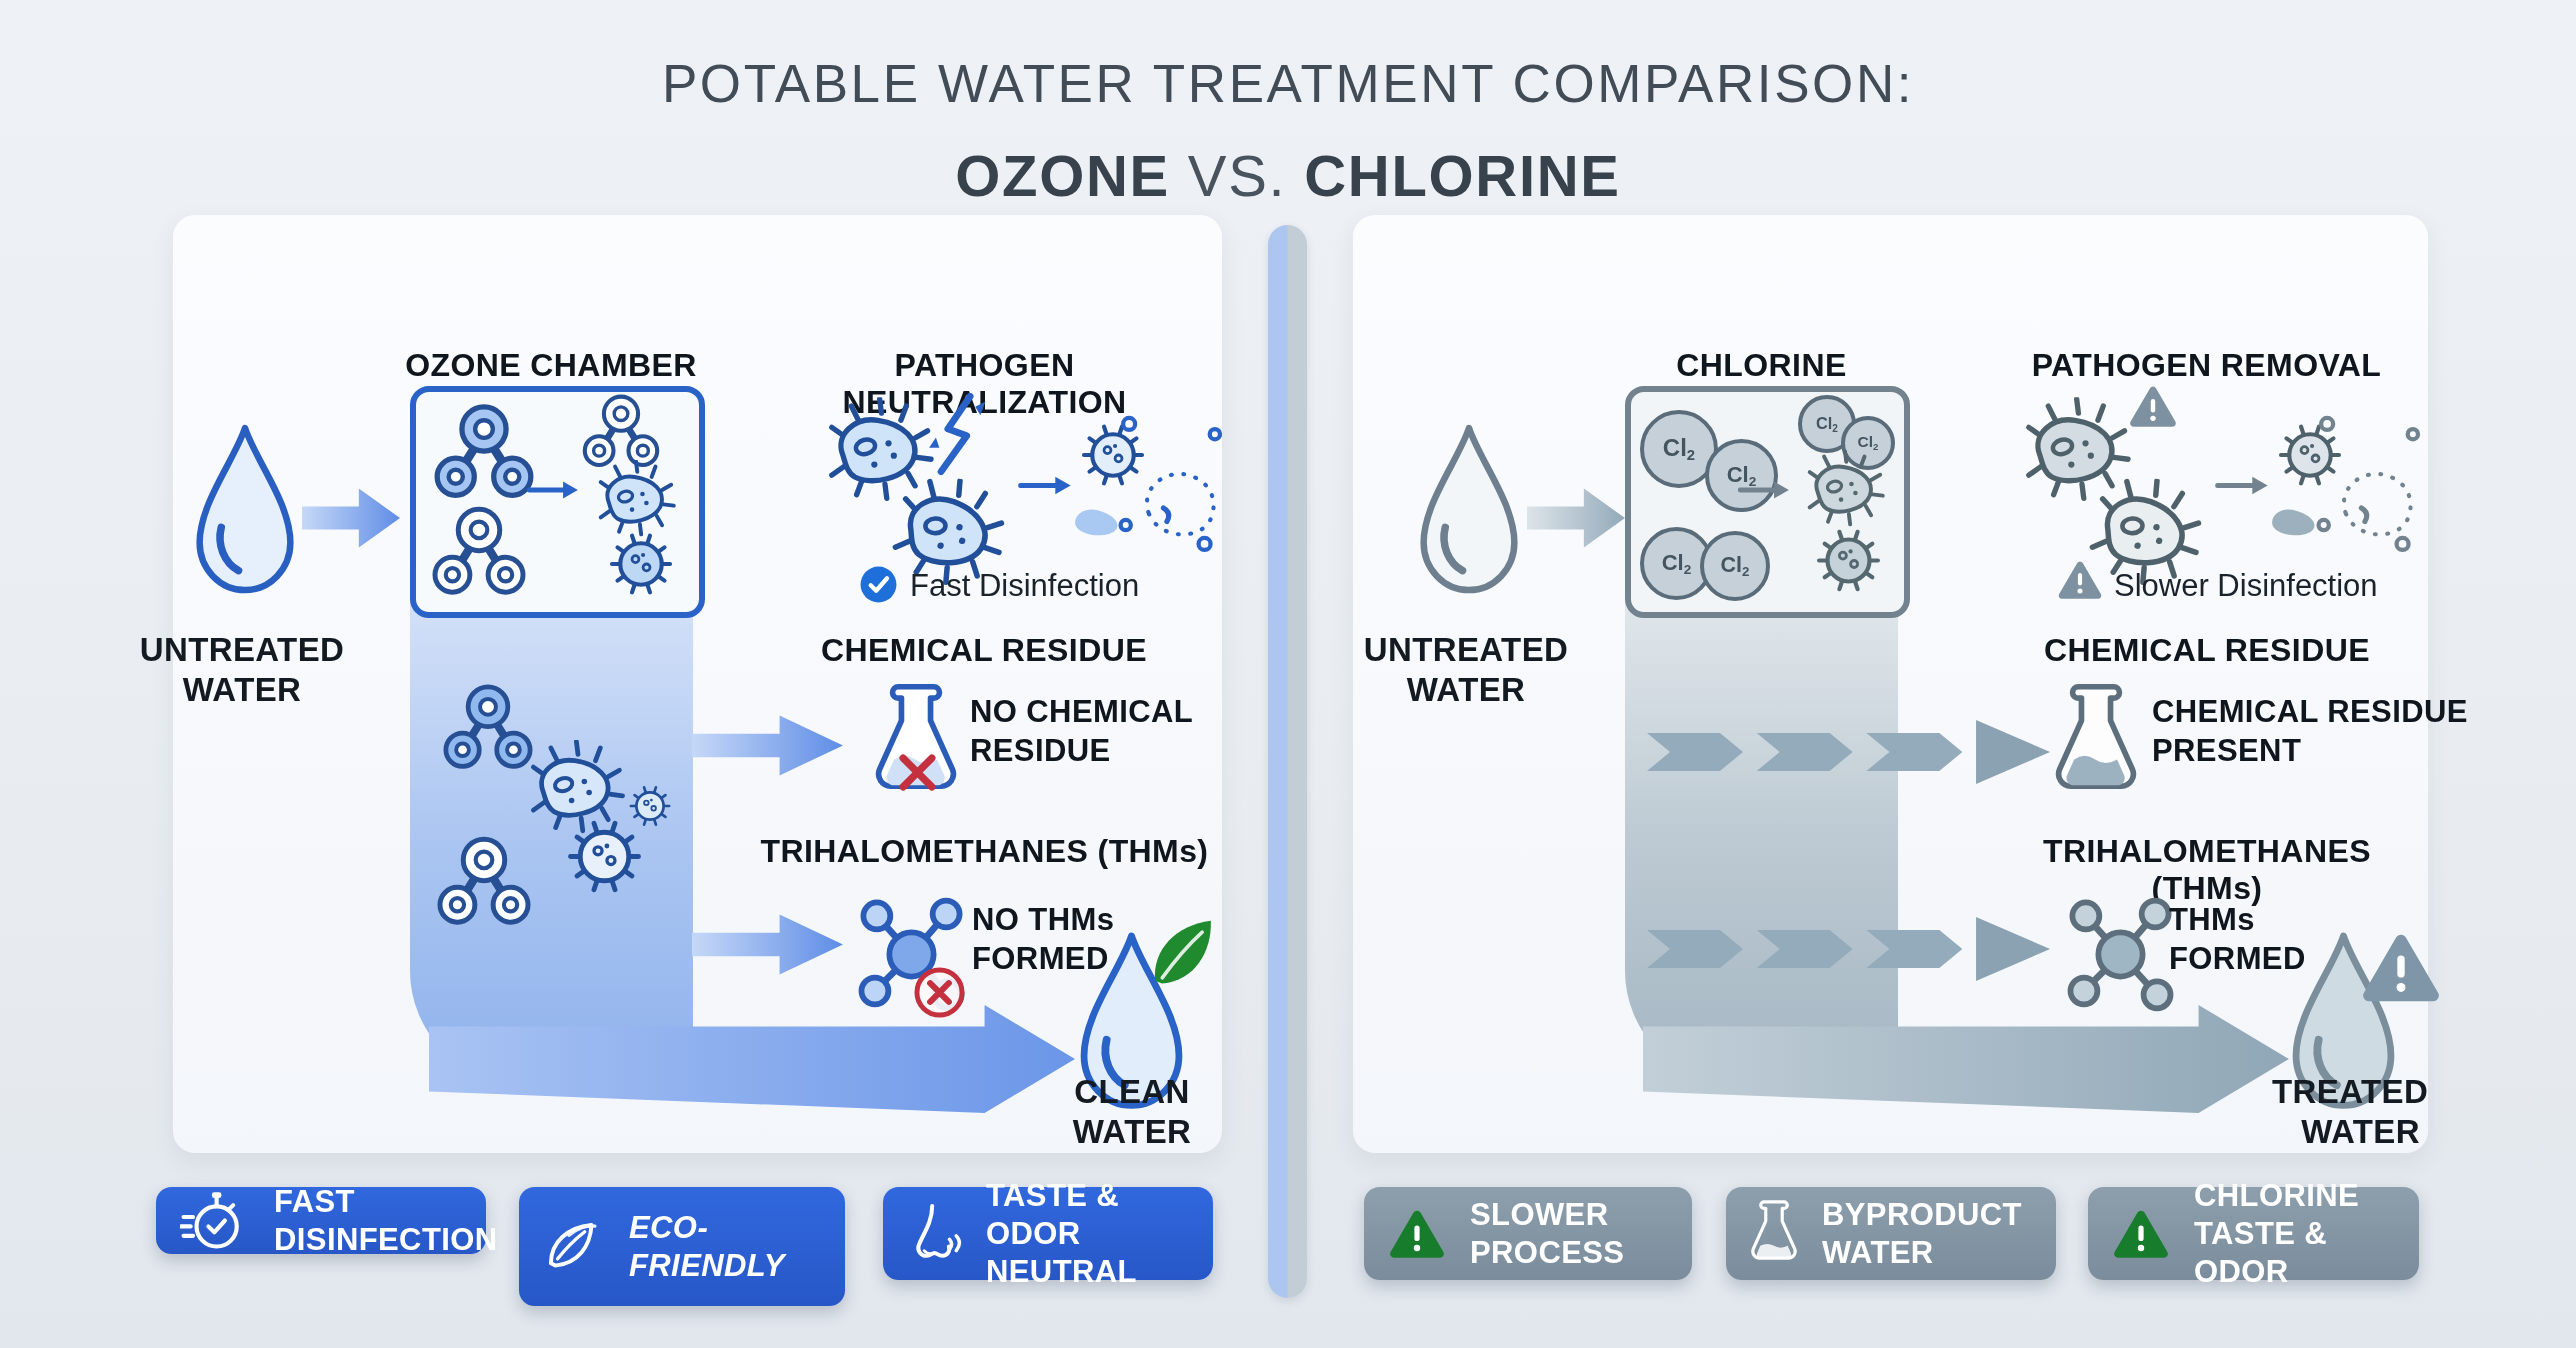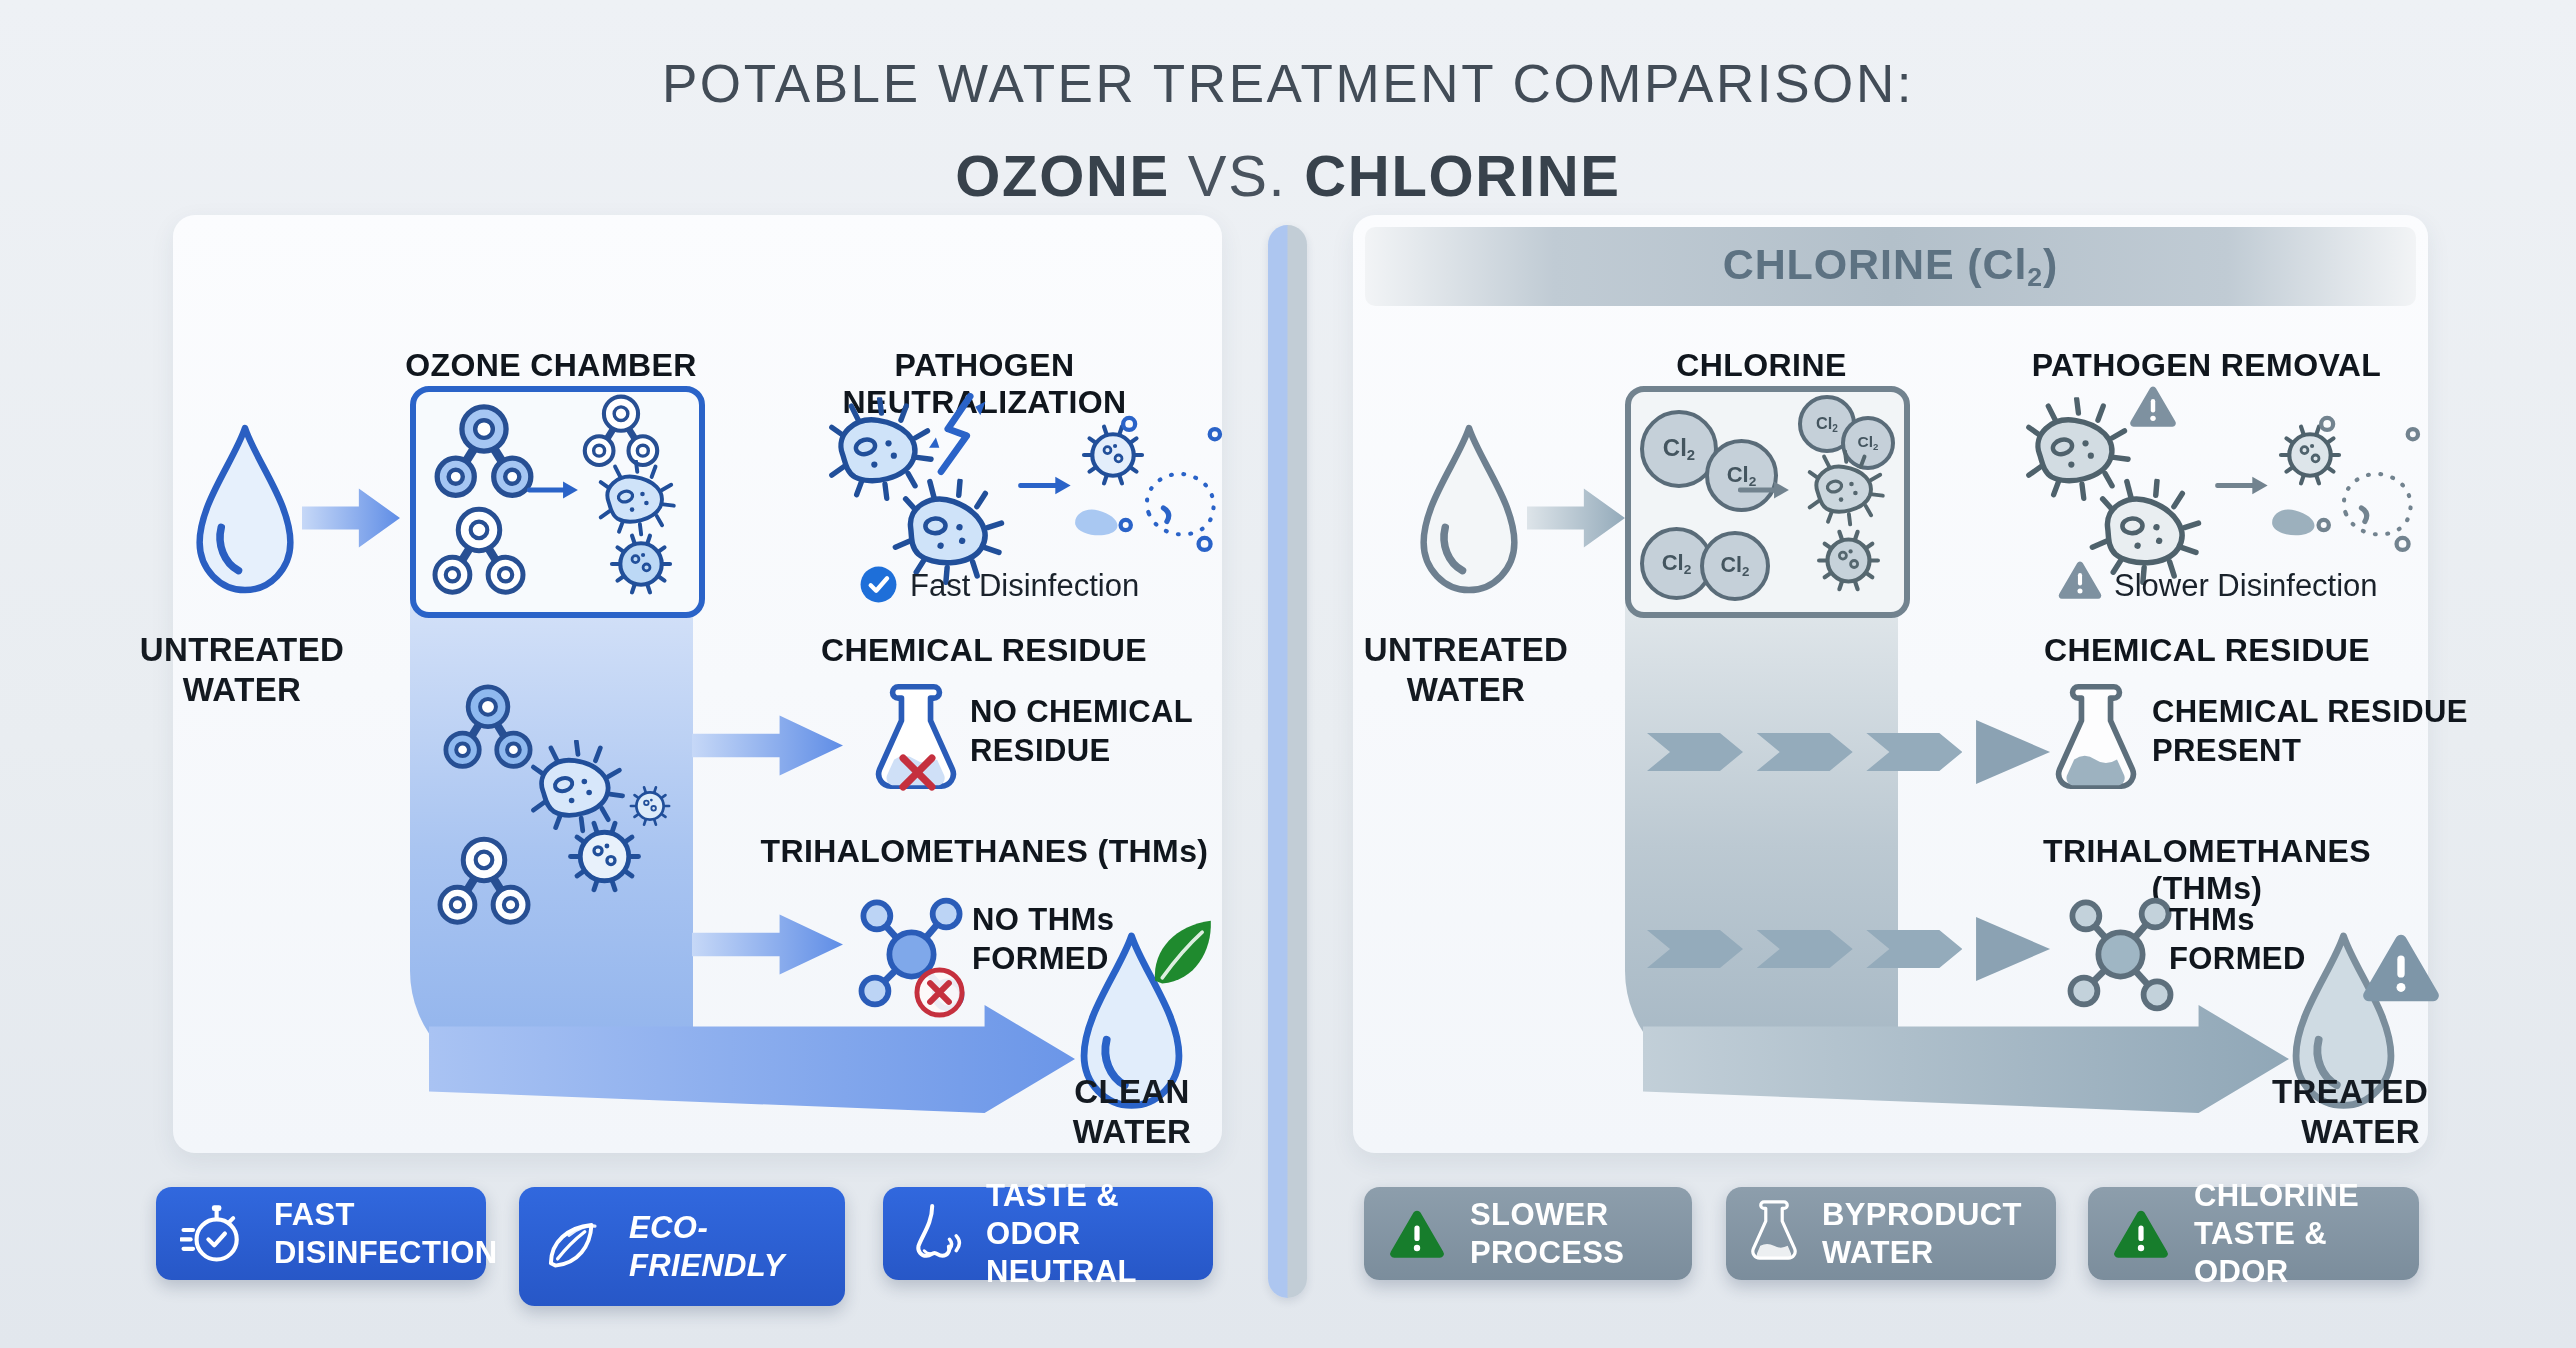--- a/index.html
+++ b/index.html
@@ -309,21 +309,21 @@
       <use href="#sym-droplet"></use>
     </svg>
   <svg class="abs" style="left:1142px;top:914px;width:79px;height:82px;color:#1f8a2e;" viewBox="0 0 92 96" width="79" height="82">
       <use href="#sym-leaf"></use>
     </svg>
   <div class="abs lbl" style="left:1058px;top:1072px;width:148px;">
     <span style="display:block">CLEAN</span>
       <span style="display:block">WATER</span>
   </div>
 
-  <div class="abs badge badge-blue" style="left:156px;top:1187px;width:330px;height:93px;box-sizing:border-box;gap:29px;">
+  <div class="abs badge badge-blue" style="left:156px;top:1187px;width:330px;height:67px;box-sizing:border-box;gap:29px;">
     <svg style="width:65px;height:67px;flex:none;" viewBox="0 0 76 78" width="65" height="67">
         <use href="#sym-stopwatch"></use>
       </svg>
     <div class="btxt">
         <span>FAST</span>
         <span>DISINFECTION</span>
       </div>
   </div>
   <div class="abs badge badge-blue" style="left:519px;top:1187px;width:326px;height:119px;box-sizing:border-box;font-style:italic;">
     <svg style="width:62px;height:62px;flex:none;" viewBox="0 0 72 72" width="62" height="62">
@@ -338,23 +338,20 @@
     <svg style="width:55px;height:67px;flex:none;" viewBox="0 0 64 78" width="55" height="67">
         <use href="#sym-nose"></use>
       </svg>
     <div class="btxt">
         <span>TASTE &amp; ODOR</span>
         <span>NEUTRAL</span>
       </div>
   </div>
 
   <div class="abs panel" style="left:1353px;top:215px;width:1075px;height:938px;"></div>
-  <div class="abs hbar hbar-gray" style="left:1365px;top:227px;width:1051px;height:79px;">
-    <span><span>CHLORINE (Cl</span><span class="sub">2</span><span>)</span></span>
-  </div>
 
   <div class="abs flowcol flow-gray" style="left:1625px;top:556px;width:273px;height:527px;"></div>
   <div class="abs bigarrow biggray" style="left:1643px;top:1005px;width:646px;height:108px;"></div>
 
   <svg class="abs" style="left:1415px;top:417px;width:108px;height:182px;color:#6e8090;--dfill:#f3f6f8;" viewBox="0 0 126 212" width="108" height="182">
       <use href="#sym-droplet"></use>
     </svg>
   <div class="abs lbl" style="left:1346px;top:630px;width:240px;">
     <span style="display:block">UNTREATED</span>
       <span style="display:block">WATER</span>

